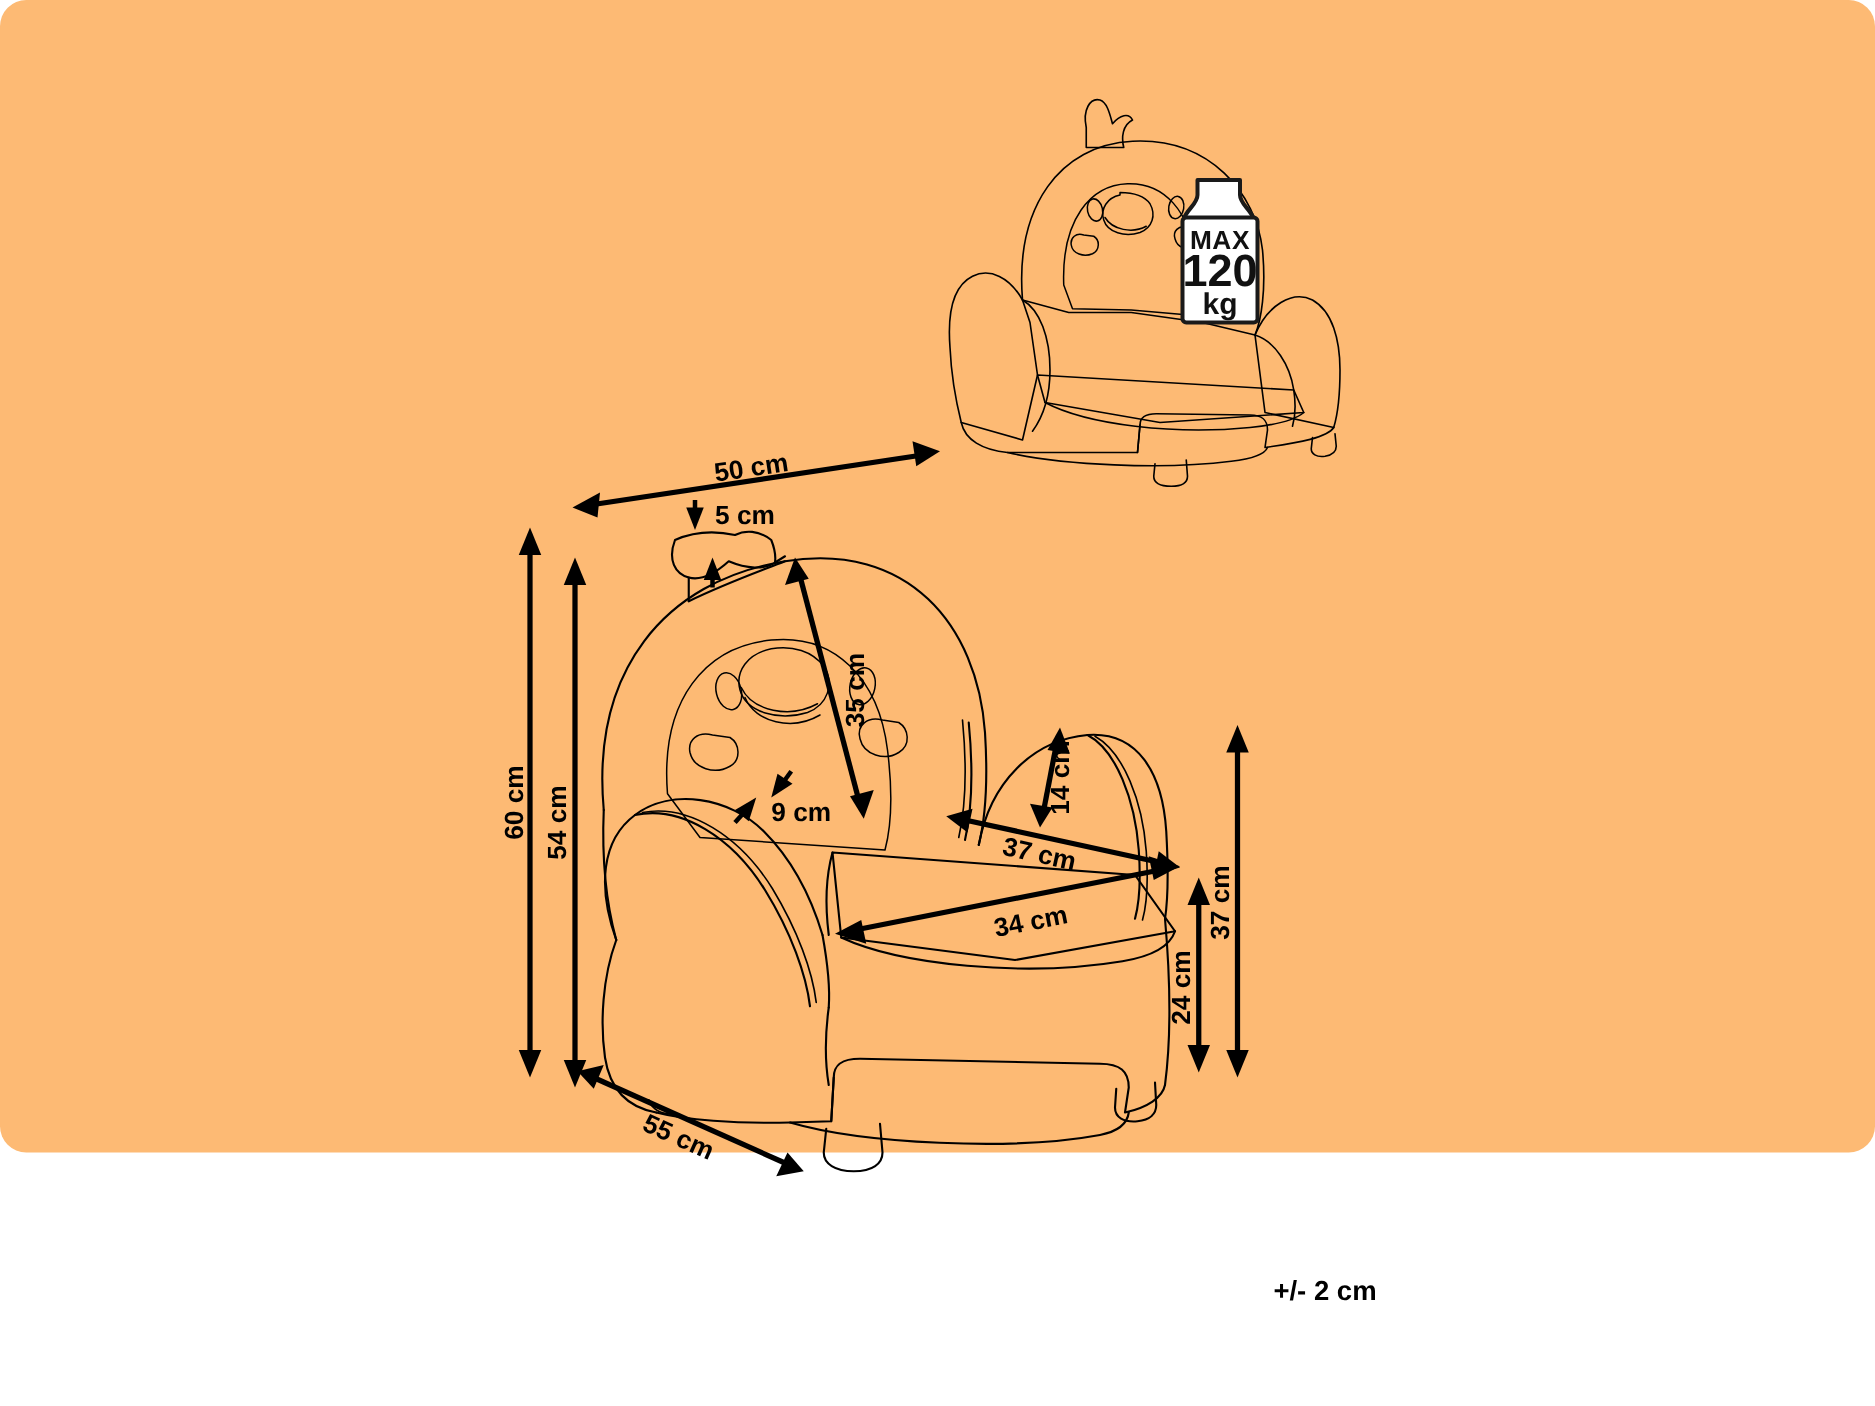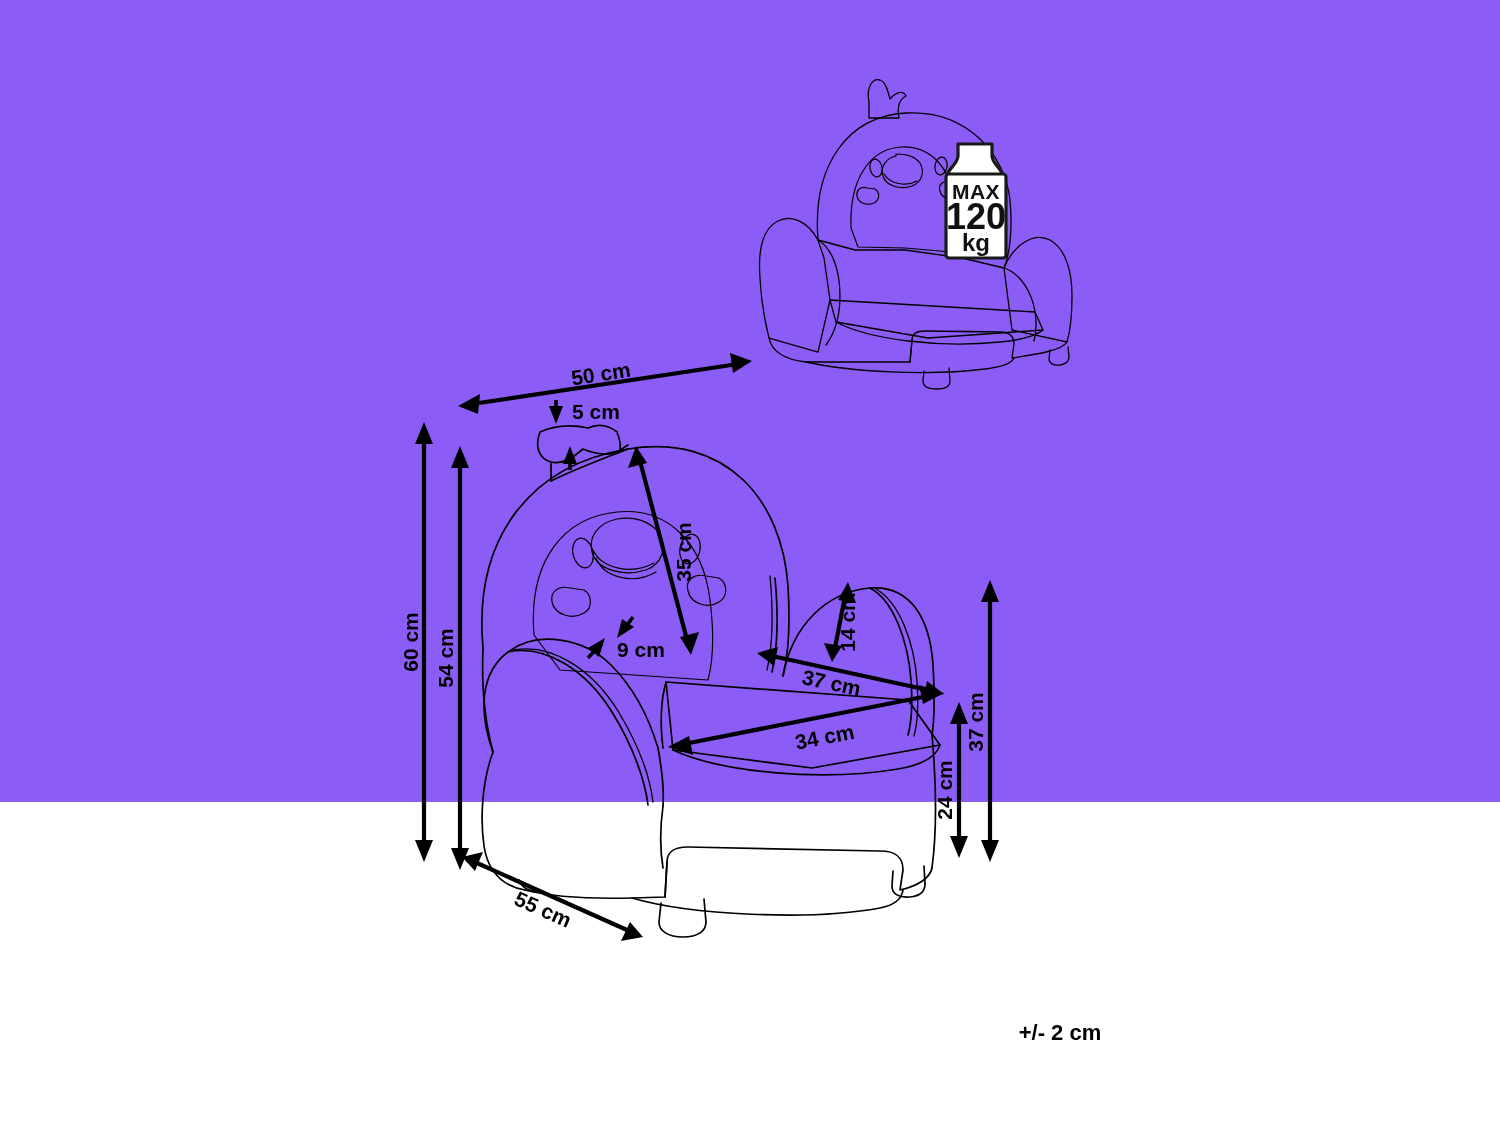--- a/index.html
+++ b/index.html
@@ -9,22 +9,23 @@
   }
   body {
     width: 1500px;
     height: 1125px;
     font-family: "Liberation Sans", sans-serif;
     overflow: hidden;
   }
   #sheet {
     position: relative;
     width: 1500px;
-    height: 802px;
-    background: #8b5cf6;
+    height: 922px;
+    background: #fdba74;
+    border-radius: 21px;
   }
   svg.drawing {
     position: absolute;
     top: 0;
     left: 0;
     width: 1500px;
     height: 1125px;
   }
   .outline {
     fill: none;

